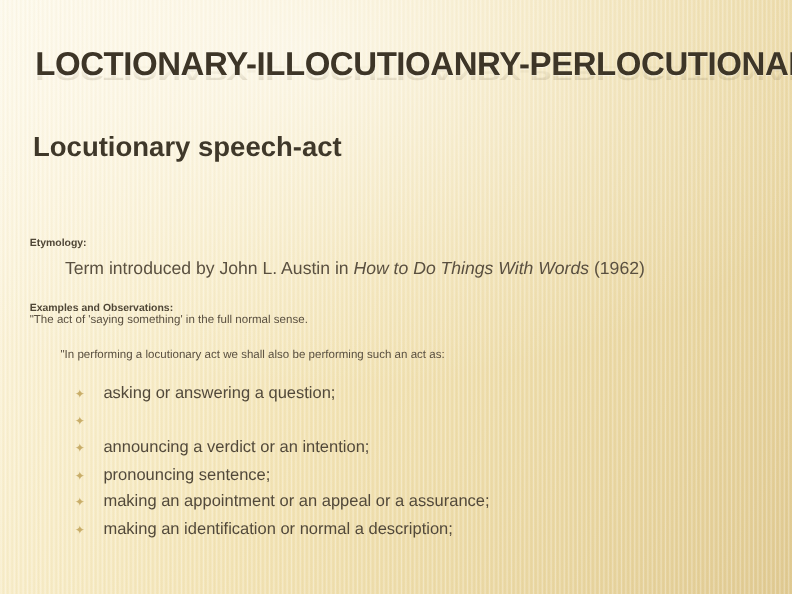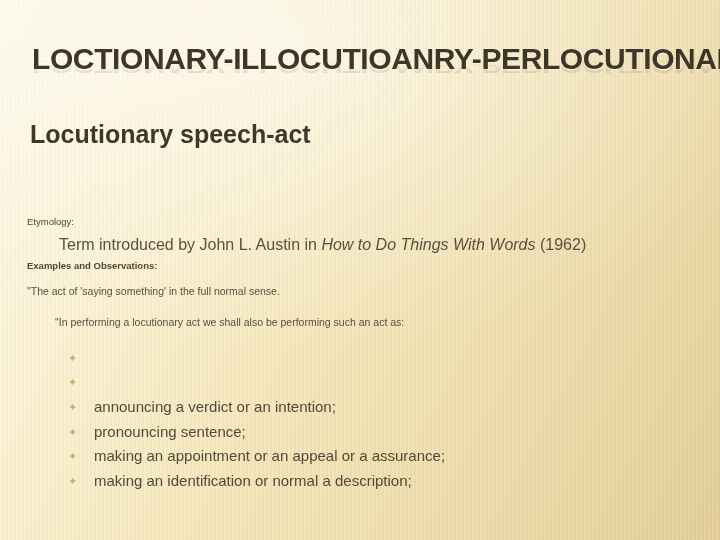--- a/index.html
+++ b/index.html
@@ -126,36 +126,36 @@
   .link {
     color: #b0483f;
     text-decoration: underline;
   }
 
   .etymology-head {
     position: absolute;
     left: 27px;
     top: 216px;
     font-size: 9.5px;
-    font-weight: normal;
+    font-weight: bold;
     color: #4f4636;
   }
   .etymology-body {
     position: absolute;
     left: 59px;
     top: 236px;
     font-size: 16px;
     color: #5a5040;
   }
   .etymology-body i { font-style: italic; }
 
   .examples-head {
     position: absolute;
     left: 27px;
-    top: 260px;
+    top: 275px;
     font-size: 9.5px;
     font-weight: bold;
     color: #4f4636;
   }
   .examples-quote {
     position: absolute;
     left: 27px;
     top: 285px;
     font-size: 10.5px;
     color: #5a5040;
@@ -227,20 +227,21 @@
 
     <div class="examples-head">Examples and Observations:</div>
 
     <div class="examples-quote">"The act of 'saying something' in the full normal sense.</div>
 
     <div class="perform-line">"In performing a locutionary act we shall also be performing such an act as:</div>
 
     <ul class="bullets">
       <li>
         <span class="bullet-mark">✦</span>
+        <span>asking or answering a question;</span>
       </li>
       <li>
         <span class="bullet-mark">✦</span>
       </li>
       <li>
         <span class="bullet-mark">✦</span>
         <span>announcing a verdict or an intention;</span>
       </li>
       <li>
         <span class="bullet-mark">✦</span>

